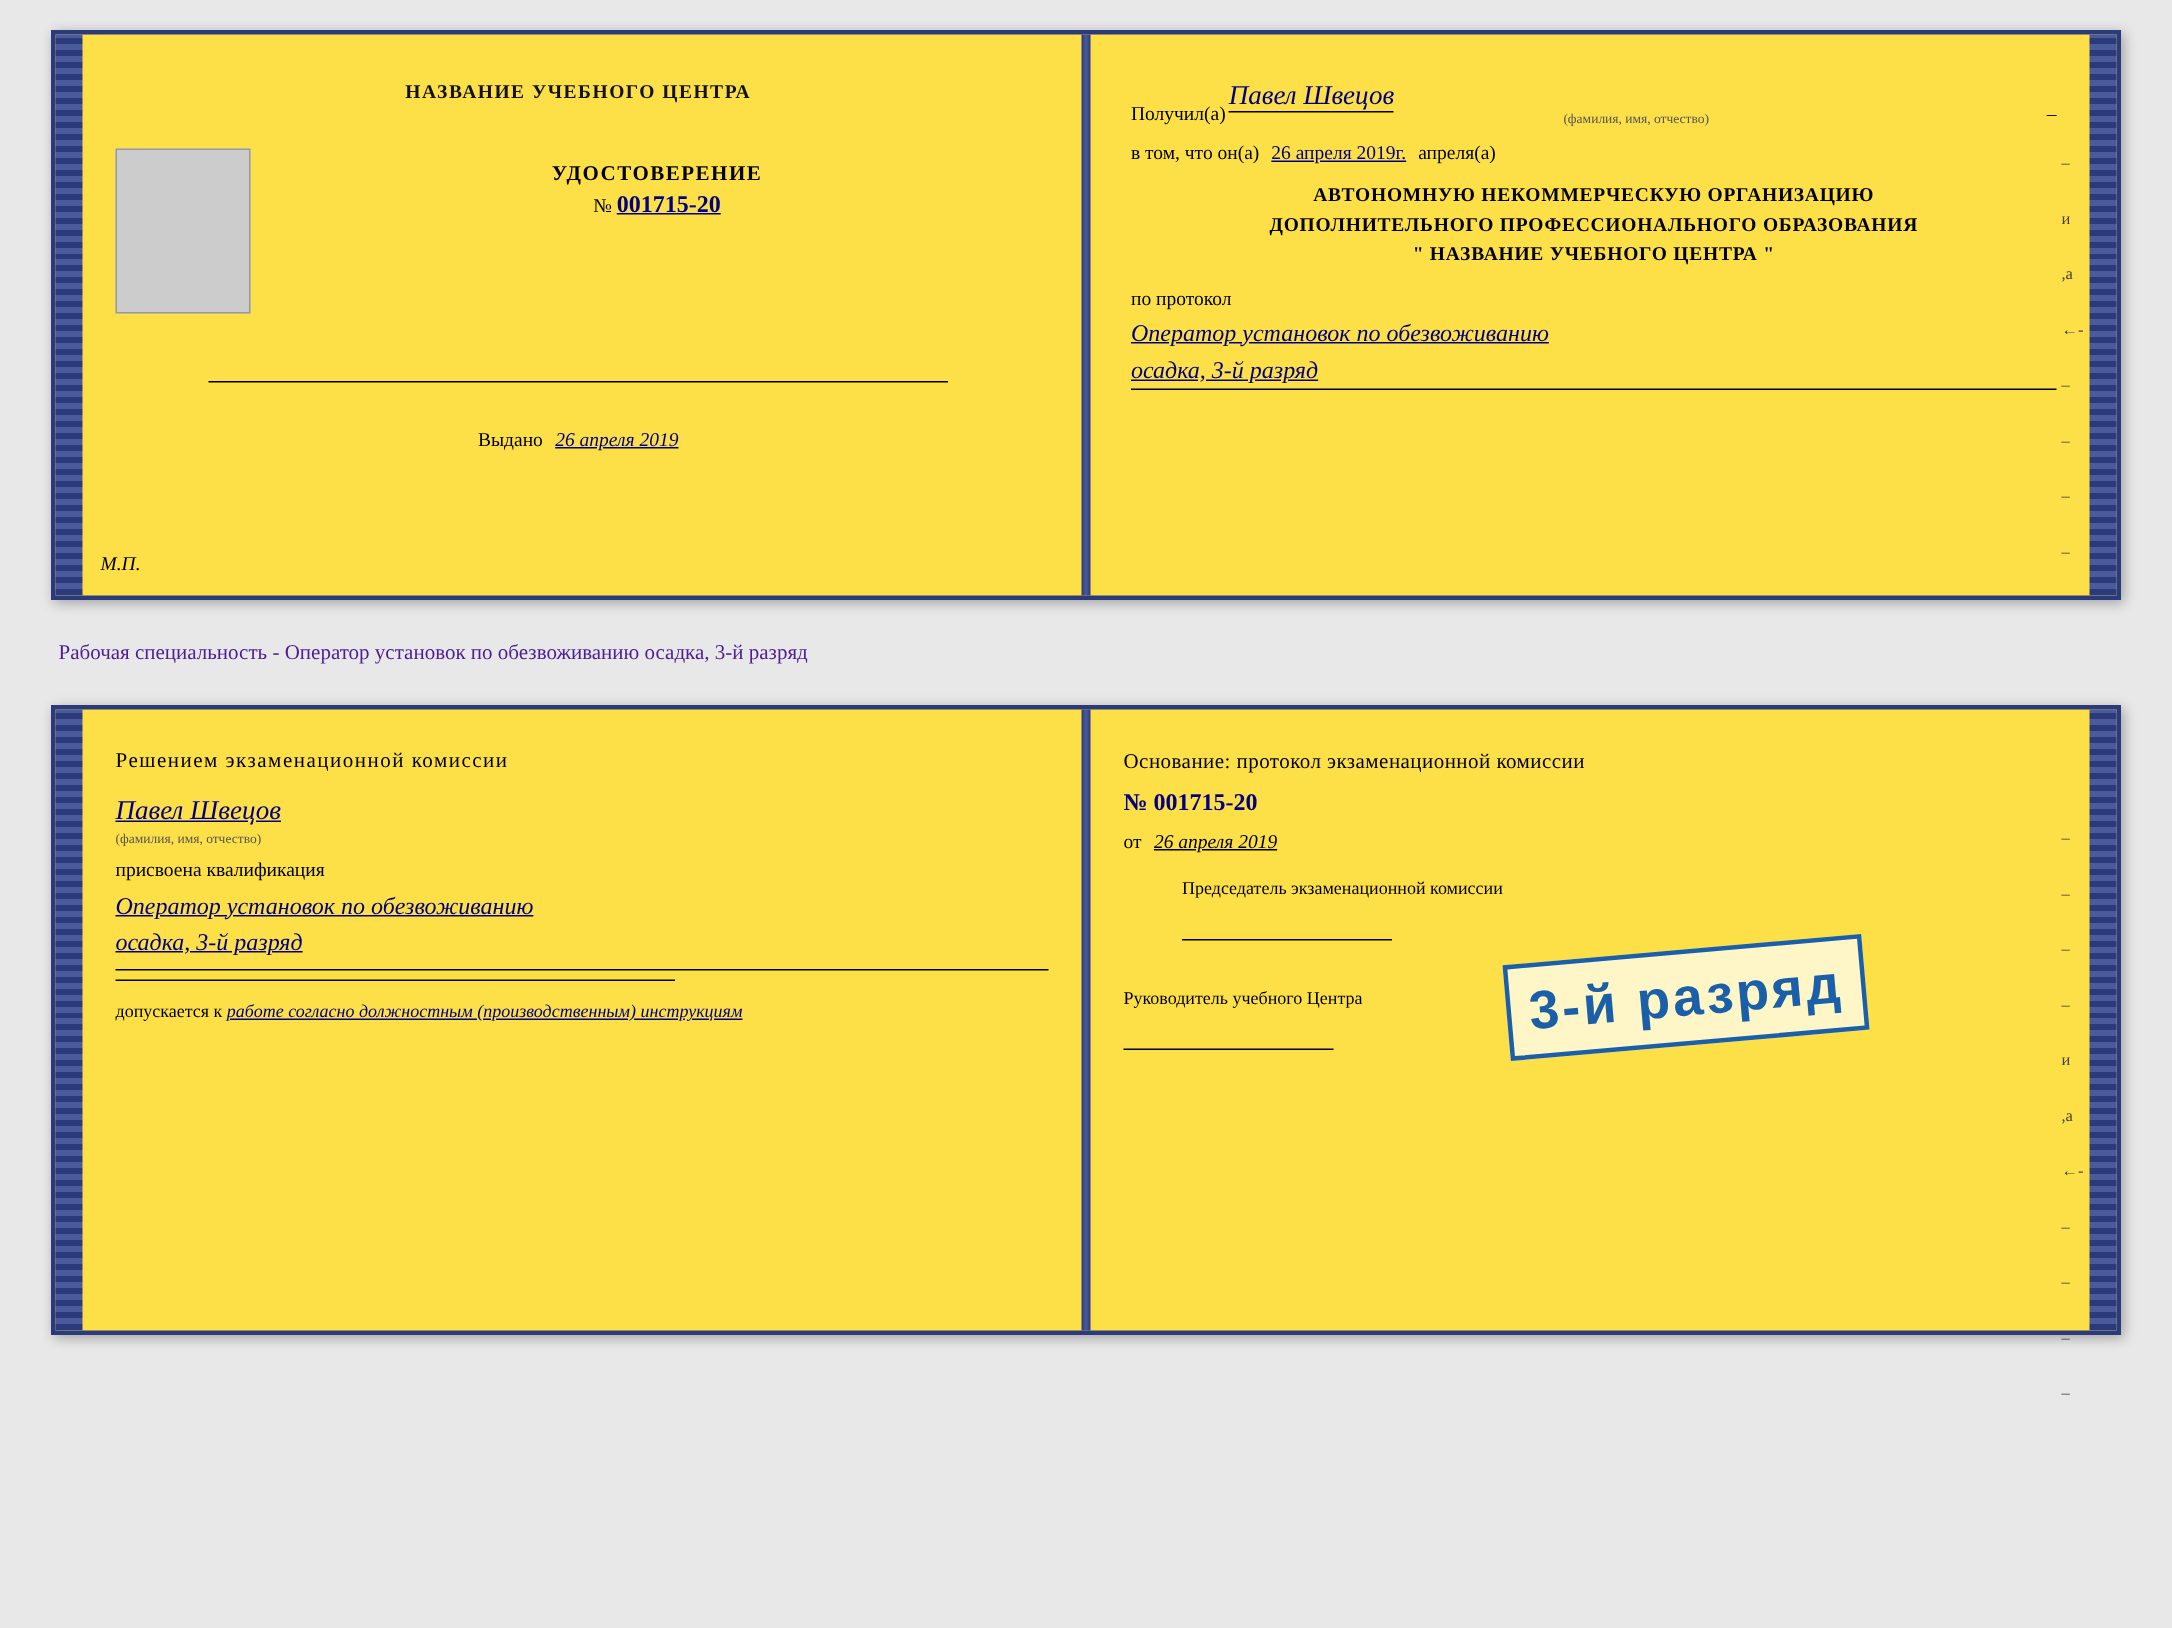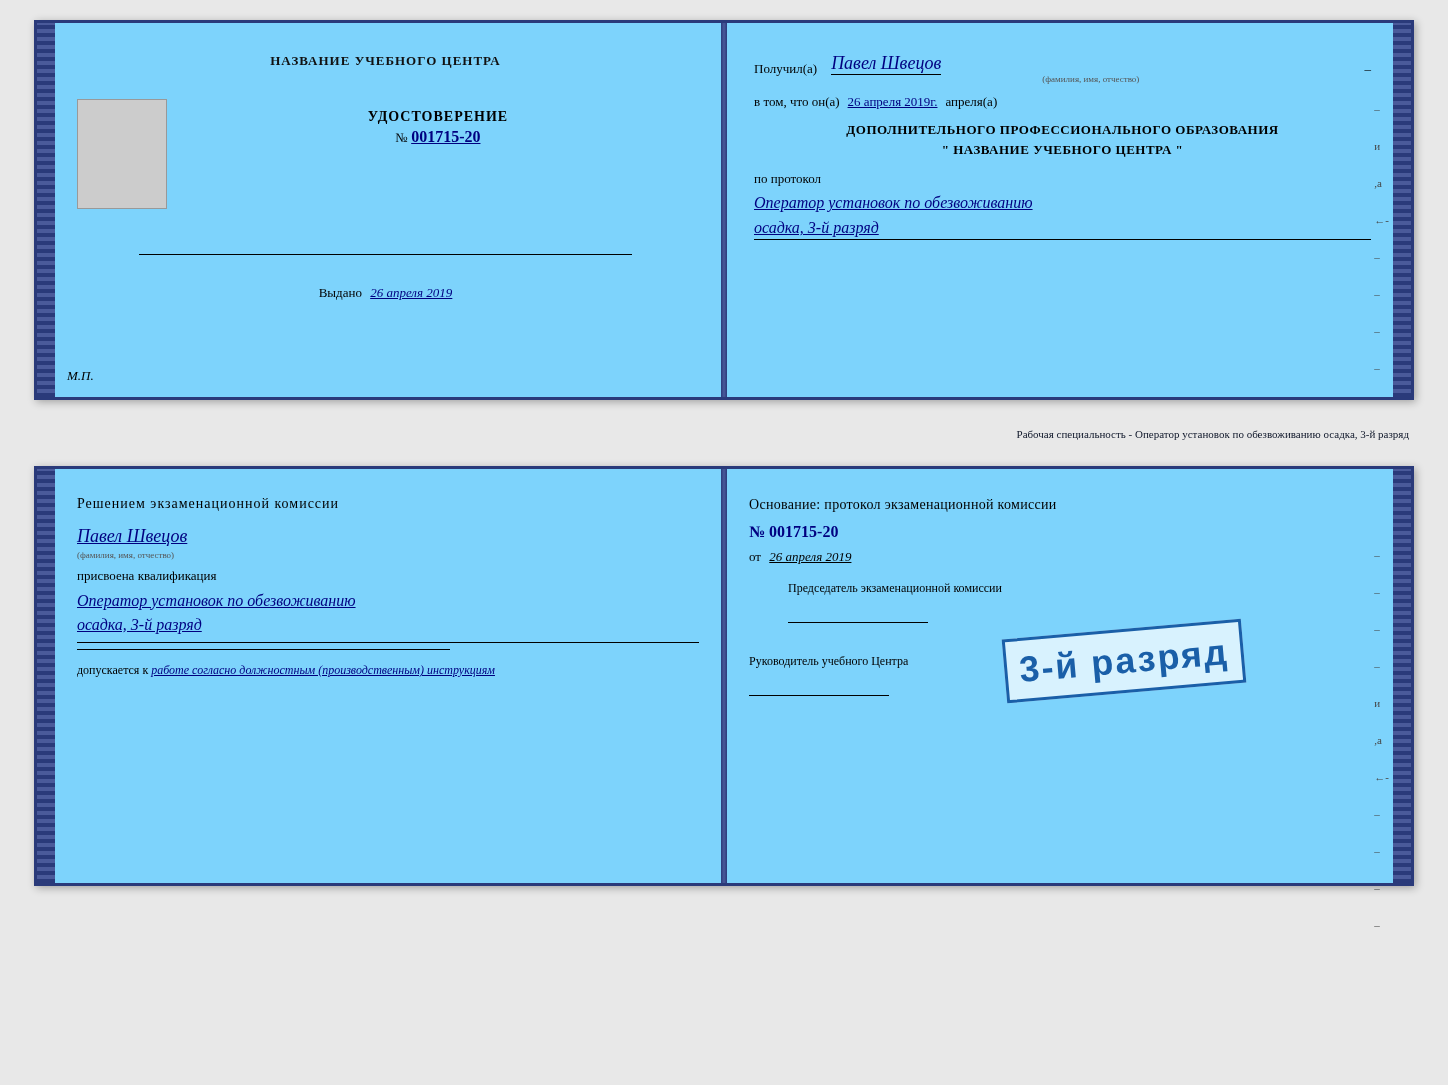--- a/index.html
+++ b/index.html
@@ -15,21 +15,21 @@
       display: flex;
       flex-direction: column;
       gap: 18px;
       max-width: 1380px;
       margin: 0 auto;
     }
 
     .certificate-book {
       display: flex;
       border: 3px solid #2a3a7a;
-      background: #7dd3fc;
+      background: #fde047;
       min-height: 380px;
       position: relative;
       box-shadow: 2px 2px 8px rgba(0,0,0,0.3);
     }
 
     .certificate-book::before {
       content: '';
       position: absolute;
       left: 50%;
       top: 0;
@@ -132,22 +132,22 @@
       left: 30px;
       font-size: 13px;
       font-style: italic;
     }
 
     
     .poluchil-line {
       font-size: 13px;
       margin-bottom: 8px;
       display: flex;
-      align-items: center;
-      gap: 14px;
+      align-items: flex-end;
+      gap: 2px;
       flex-wrap: wrap;
     }
 
     .poluchil-name {
       font-size: 18px;
       font-style: italic;
       color: #000080;
       border-bottom: 1px solid #000;
       padding-bottom: 1px;
       flex: 1;
@@ -213,25 +213,24 @@
       font-size: 16px;
       font-style: italic;
       color: #000080;
       text-decoration: underline;
       border-bottom: 1px solid #000;
       padding-bottom: 2px;
     }
 
     
     .separator-text {
-      font-size: 11px;
-      color: #0f172a;
+      font-size: 14px;
+      color: #4c1d95;
       margin: 10px 0 8px 0;
       padding: 0 5px;
-      text-align: right;
     }
 
     
     .qual-left, .qual-right {
       flex: 1;
       padding: 25px 25px 20px 25px;
       position: relative;
     }
 
     .resheniem-title {
@@ -399,20 +398,21 @@
         <span class="dash-right">–</span>
       </div>
 
       <div class="vtom-line">
         <span>в том, что он(а)</span>
         <span class="date-underline">26 апреля 2019г.</span>
         <span>апреля(а)</span>
       </div>
 
       <div class="org-block">
+        <div>АВТОНОМНУЮ НЕКОММЕРЧЕСКУЮ ОРГАНИЗАЦИЮ</div>
         <div>ДОПОЛНИТЕЛЬНОГО ПРОФЕССИОНАЛЬНОГО ОБРАЗОВАНИЯ</div>
         <div>"   НАЗВАНИЕ УЧЕБНОГО ЦЕНТРА   "</div>
       </div>
 
       <div class="po-professii-label">по протокол</div>
       <div class="profession-handwritten">Оператор установок по обезвоживанию</div>
       <div class="razryad-handwritten">осадка, 3-й разряд</div>
 
       <div class="right-col-marks">
         <span>–</span>

